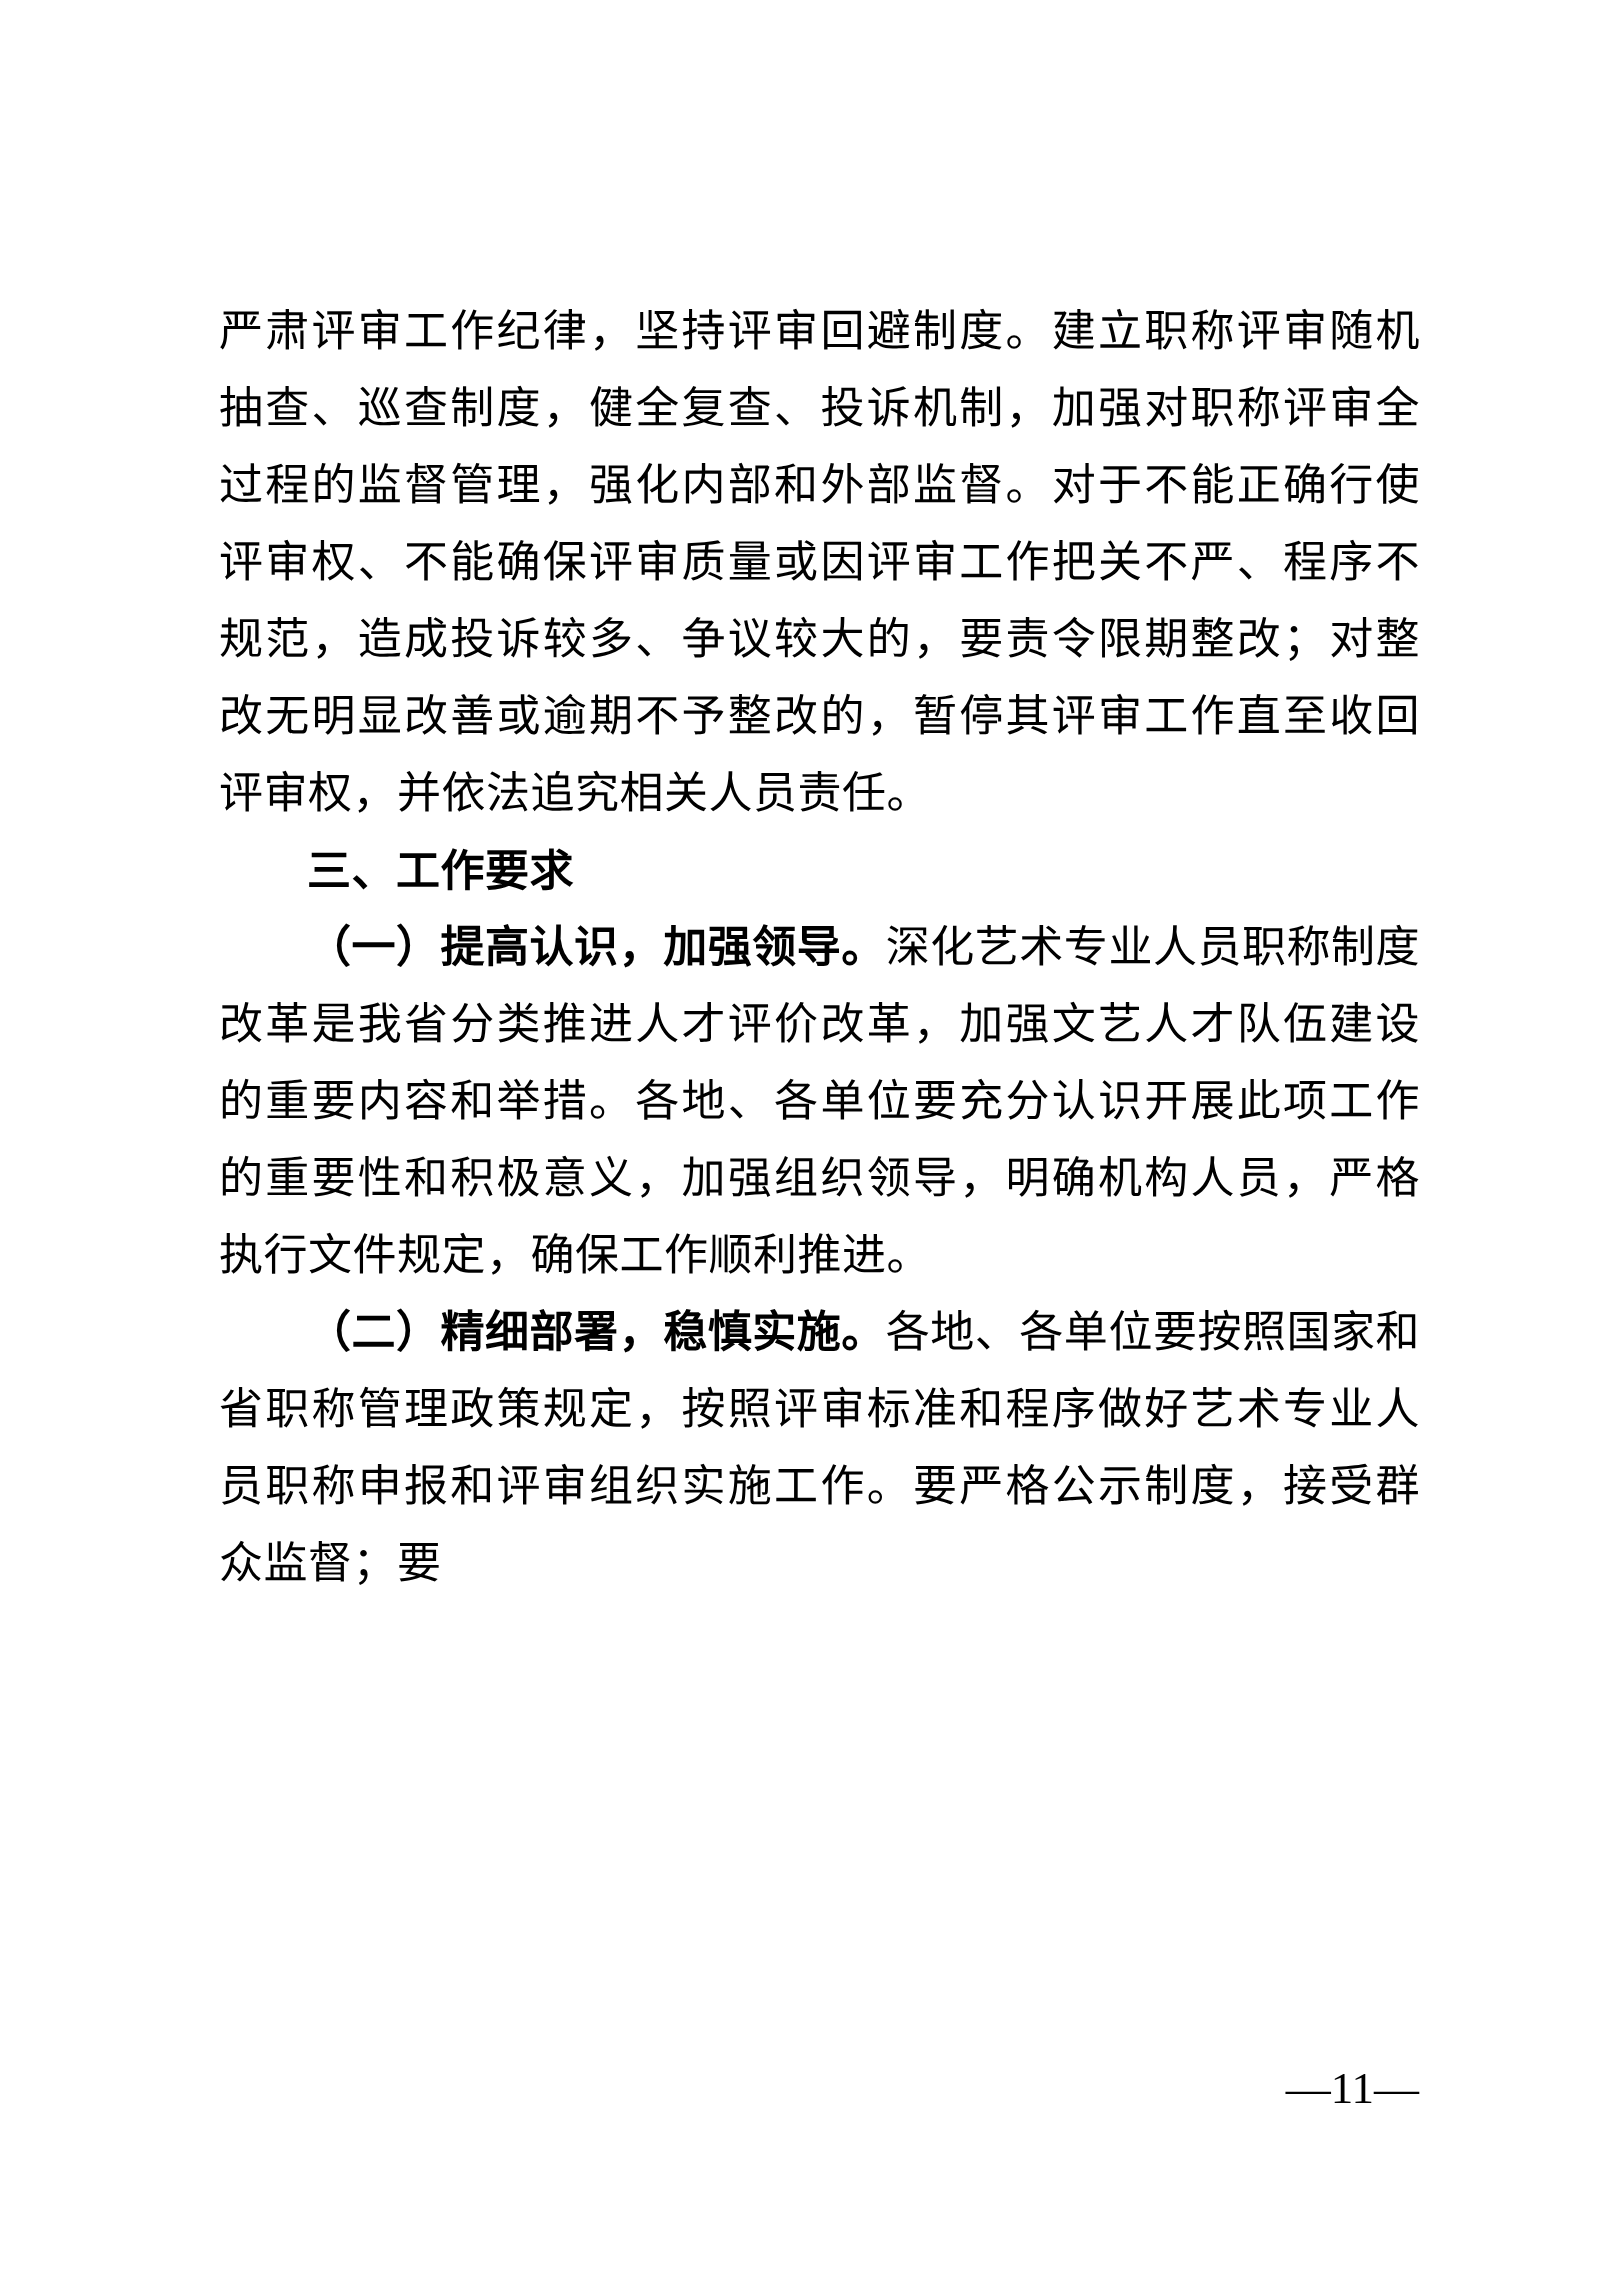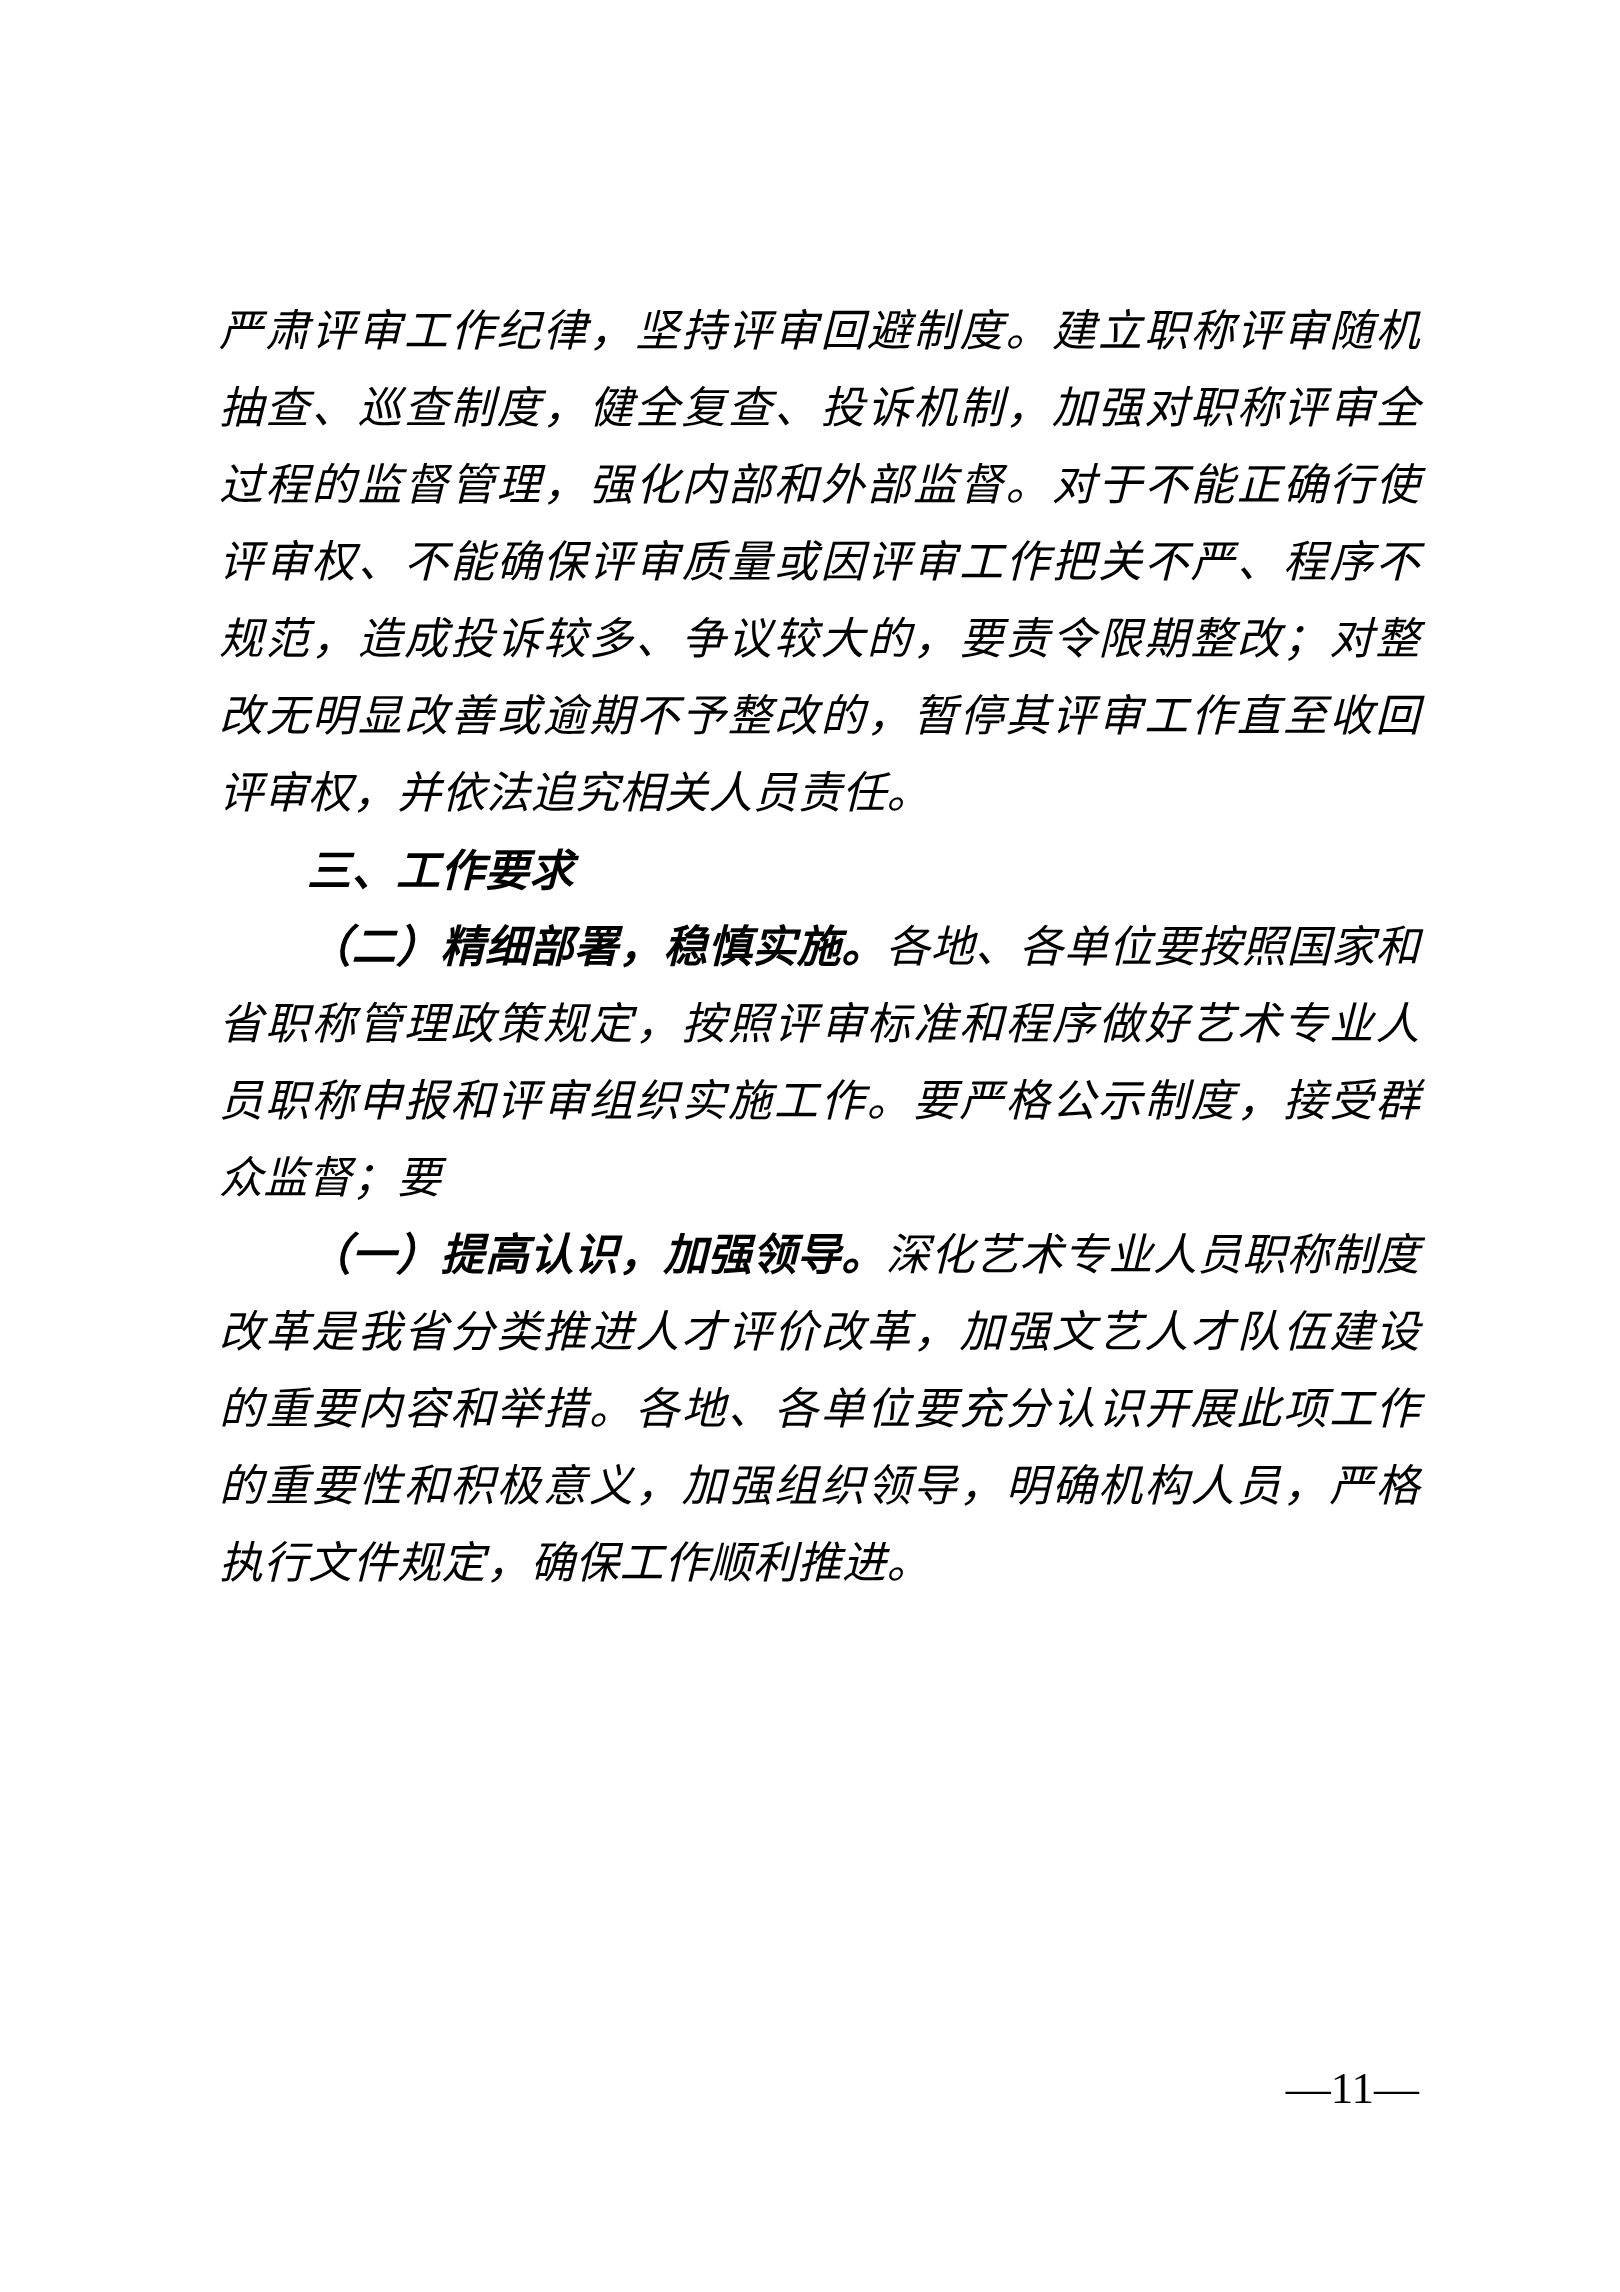--- a/index.html
+++ b/index.html
@@ -23,21 +23,20 @@
     left: 219px;
     top: 293px;
     width: 1201px;
   }
   .content p {
     margin: 0;
     font-size: 44px;
     line-height: 77px;
     text-align: justify;
     letter-spacing: 0.5px;
-    font-style: italic;
   }
   .indent2 {
     text-indent: 88px;
   }
   .lead {
     font-weight: bold;
   }
   .section-heading {
     margin: 0;
     text-indent: 88px;
@@ -61,21 +60,21 @@
 <body>
 
 <div class="page">
   <div class="content">
 
     <p><span>严肃评审工作纪律，坚持评审回避制度。建立职称评审随机抽查、巡查制度，健全复查、投诉机制，加强对职称评审全过程的监督管理，强化内部和外部监督。对于不能正确行使评审权、不能确保评审质量或因评审工作把关不严、程序不规范，造成投诉较多、争议较大的，要责令限期整改；对整改无明显改善或逾期不予整改的，暂停其评审工作直至收回评审权，并依法追究相关人员责任。</span></p>
 
 
     <p class="section-heading">三、工作要求</p>
 
+    <p class="indent2"><span class="lead">（一）提高认识，加强领导。</span><span>深化艺术专业人员职称制度改革是我省分类推进人才评价改革，加强文艺人才队伍建设的重要内容和举措。各地、各单位要充分认识开展此项工作的重要性和积极意义，加强组织领导，明确机构人员，严格执行文件规定，确保工作顺利推进。</span></p>
+
     <p class="indent2"><span class="lead">（二）精细部署，稳慎实施。</span><span>各地、各单位要按照国家和省职称管理政策规定，按照评审标准和程序做好艺术专业人员职称申报和评审组织实施工作。要严格公示制度，接受群众监督；要</span></p>
-
-    <p class="indent2"><span class="lead">（一）提高认识，加强领导。</span><span>深化艺术专业人员职称制度改革是我省分类推进人才评价改革，加强文艺人才队伍建设的重要内容和举措。各地、各单位要充分认识开展此项工作的重要性和积极意义，加强组织领导，明确机构人员，严格执行文件规定，确保工作顺利推进。</span></p>
 
   </div>
 
   <div class="page-number">—11—</div>
 </div>
 
 
 </body></html>

